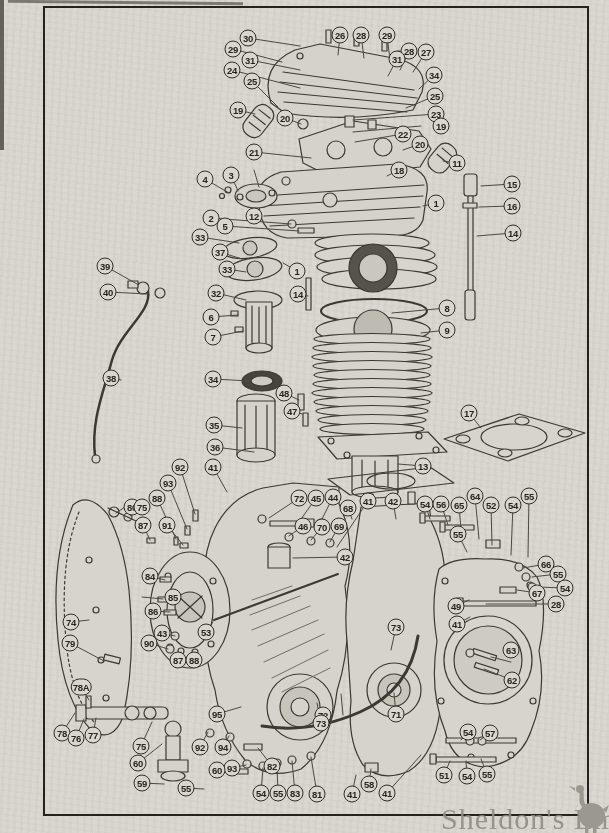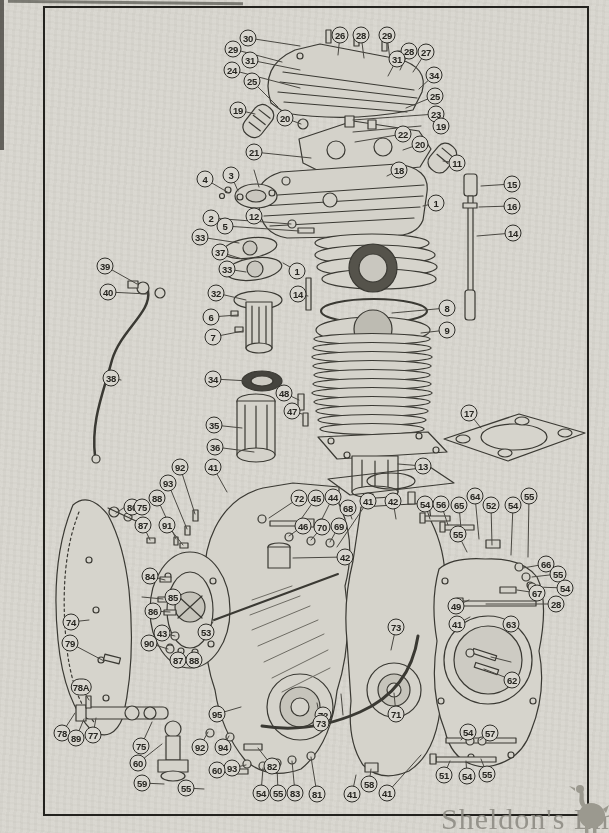--- a/index.html
+++ b/index.html
@@ -561,31 +561,31 @@
       <div class="callout" style="left: 153px; top: 611px;">86</div>
       <div class="callout" style="left: 457px; top: 624px;">41</div>
       <div class="callout" style="left: 71px; top: 622px;">74</div>
       <div class="callout" style="left: 396px; top: 627px;">73</div>
       <div class="callout" style="left: 206px; top: 632px;">53</div>
       <div class="callout" style="left: 162px; top: 633px;">43</div>
       <div class="callout" style="left: 149px; top: 643px;">90</div>
       <div class="callout" style="left: 70px; top: 643px;">79</div>
       <div class="callout" style="left: 178px; top: 660px;">87</div>
       <div class="callout" style="left: 194px; top: 660px;">88</div>
-      <div class="callout" style="left: 511px; top: 624px;">63</div>
+      <div class="callout" style="left: 511px; top: 650px;">63</div>
       <div class="callout" style="left: 512px; top: 680px;">62</div>
       <div class="callout" style="left: 81px; top: 687px;">78A</div>
       <div class="callout" style="left: 217px; top: 714px;">95</div>
       <div class="callout" style="left: 396px; top: 714px;">71</div>
       <div class="callout" style="left: 323px; top: 715px; text-align: right;">72</div>
       <div class="callout" style="left: 321px; top: 723px;">73</div>
       <div class="callout" style="left: 468px; top: 732px;">54</div>
       <div class="callout" style="left: 490px; top: 733px;">57</div>
       <div class="callout" style="left: 62px; top: 733px;">78</div>
-      <div class="callout" style="left: 76px; top: 738px;">89</div>
+      <div class="callout" style="left: 76px; top: 738px;">76</div>
       <div class="callout" style="left: 93px; top: 735px;">77</div>
       <div class="callout" style="left: 141px; top: 746px;">75</div>
       <div class="callout" style="left: 200px; top: 747px;">92</div>
       <div class="callout" style="left: 223px; top: 747px;">94</div>
       <div class="callout" style="left: 138px; top: 763px;">60</div>
       <div class="callout" style="left: 272px; top: 766px;">82</div>
       <div class="callout" style="left: 232px; top: 768px;">93</div>
       <div class="callout" style="left: 217px; top: 770px;">60</div>
       <div class="callout" style="left: 444px; top: 775px;">51</div>
       <div class="callout" style="left: 467px; top: 776px;">54</div>

